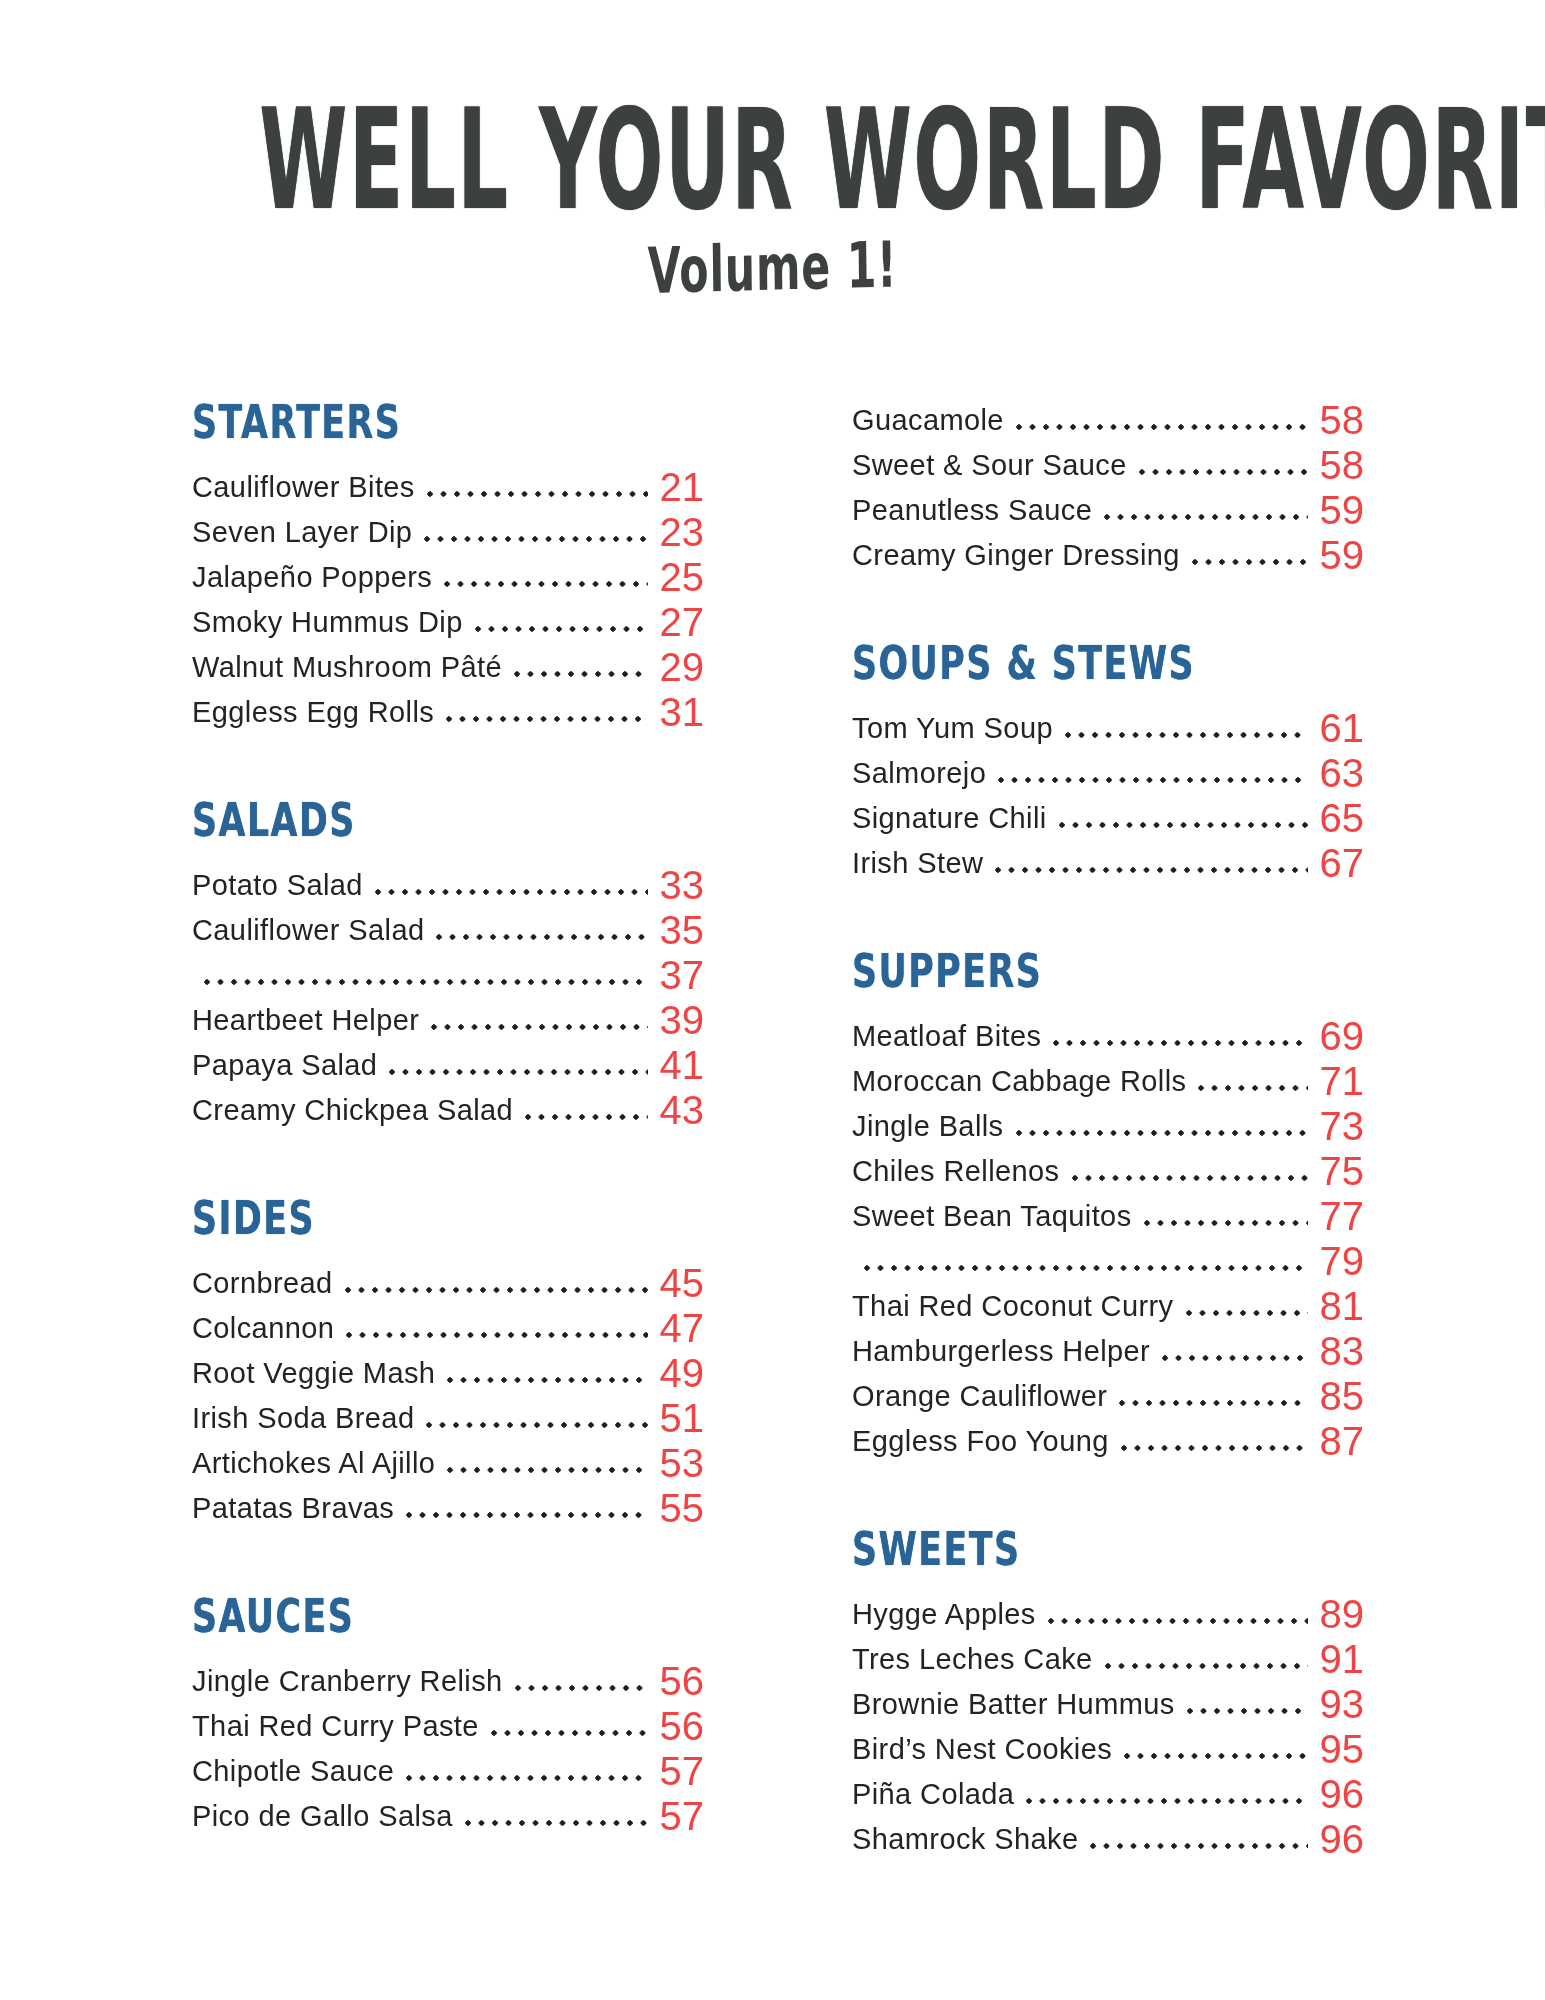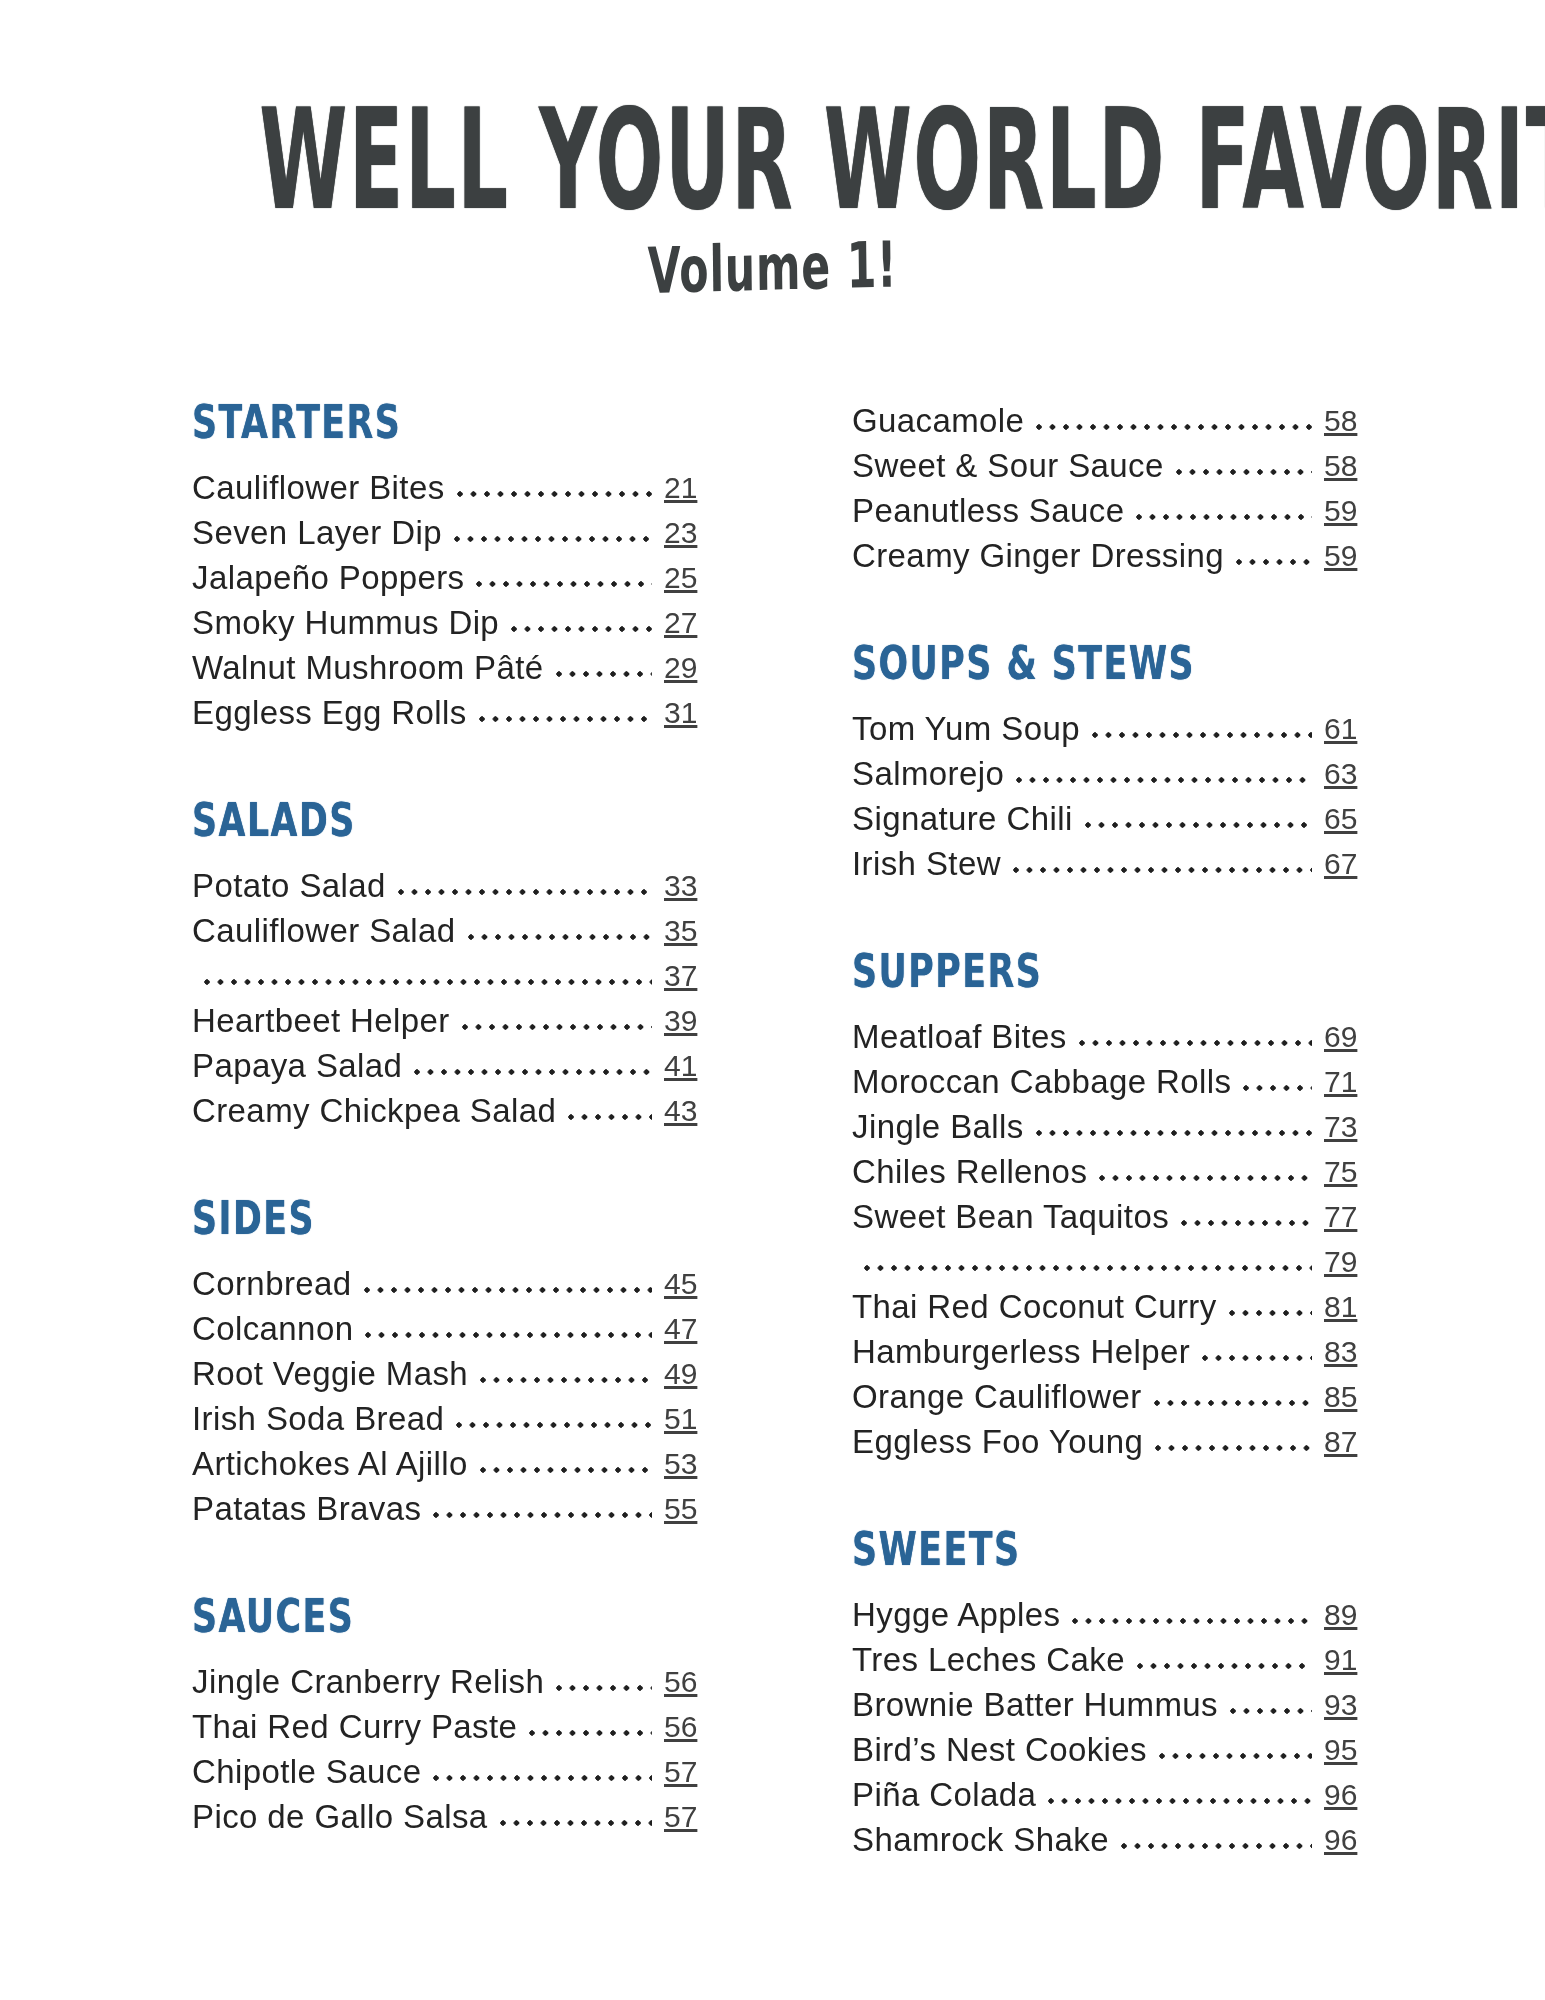--- a/index.html
+++ b/index.html
@@ -82,42 +82,41 @@
 
   ul.rows { list-style: none; margin: 0; padding: 0; }
   li.row {
     display: flex;
     height: 45px;
     align-items: stretch;
     white-space: nowrap;
   }
   .label {
     flex: 0 0 auto;
-    font-size: 33px;
+    font-size: 29px;
     line-height: 45px;
     letter-spacing: 0.4px;
     color: #232323;
   }
   .dots {
     flex: 1 1 auto;
     align-self: flex-end;
     height: 12px;
     margin: 0 12px 10px 12px;
     background-image: radial-gradient(circle 2.6px at 3px 6px, #1f1f1f 2.5px, transparent 2.8px);
     background-size: 13.5px 12px;
     background-repeat: repeat-x;
     background-position: left center;
   }
   .page-num {
     flex: 0 0 40px;
     text-align: left;
-    font-size: 30px;
+    font-size: 40px;
     line-height: 45px;
-    color: #404040;
-    text-decoration: underline;
+    color: #ef4444;
   }
 </style>
 </head>
 <body>
 
 <div class="page">
 
   <div class="title-wrap">
     <span class="title-text">WELL YOUR WORLD FAVORITES!</span>
   </div>

